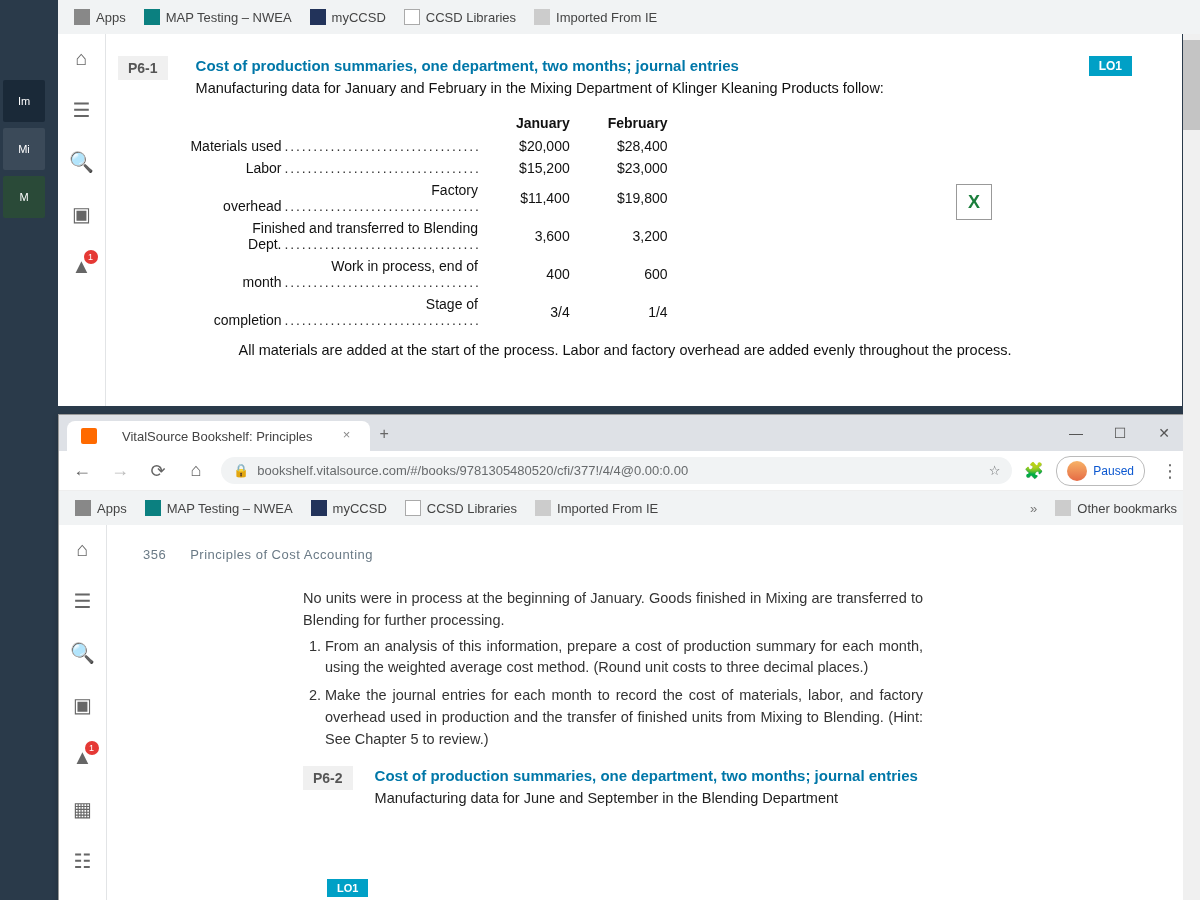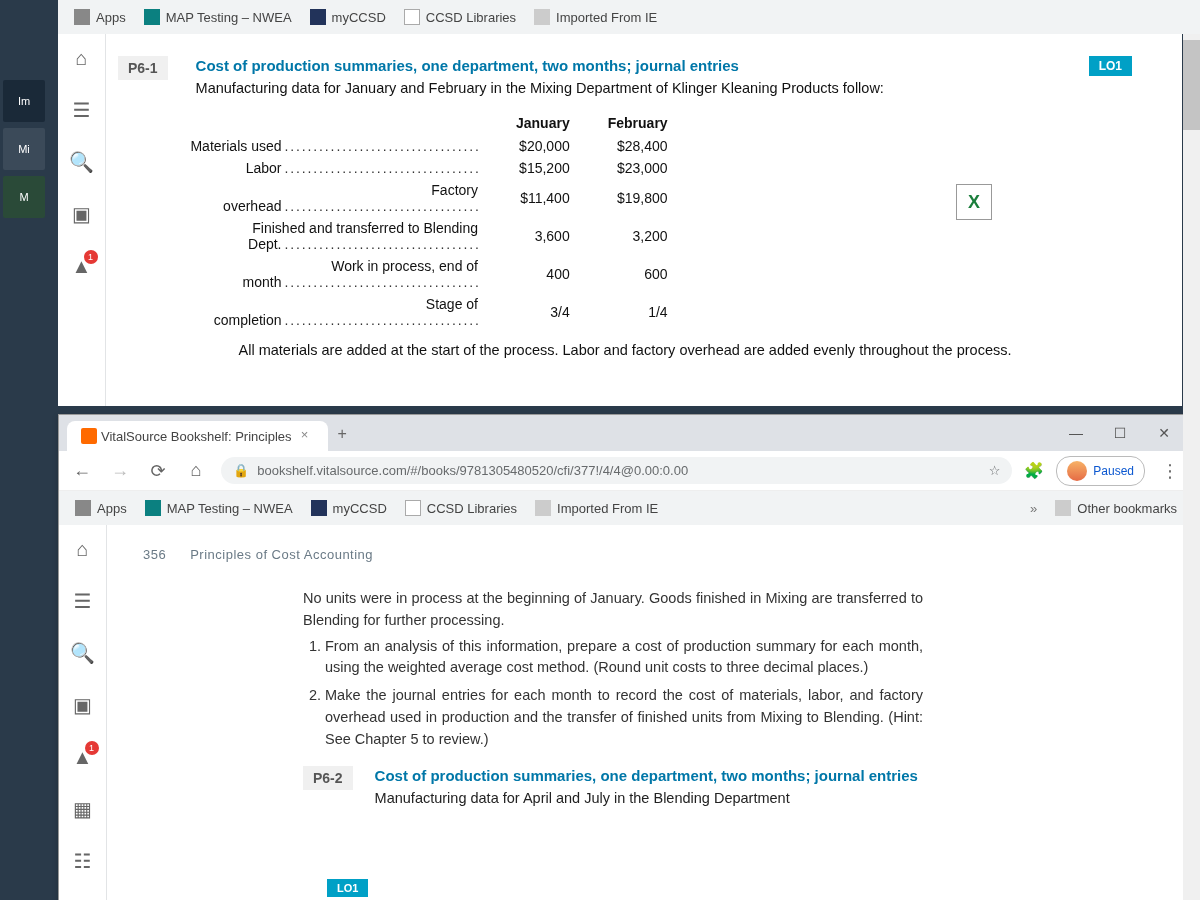--- a/index.html
+++ b/index.html
@@ -31,21 +31,21 @@
 .data-table th { padding: 3px 18px; text-align:right; font-weight:bold; color:#111; }
 .data-table td { padding: 2px 18px; text-align:right; }
 .data-table td:first-child { text-align:right; width: 340px; }
 .dots::after { content: " . . . . . . . . . . . . . . . . . . . . . . . . . . . . . . . . . ."; letter-spacing:-1px; color:#333; white-space:nowrap; overflow:hidden; }
 .excel-ico { position:absolute; right:190px; top:150px; width:36px; height:36px; background:#fff; border:1px solid #999; display:flex; align-items:center; justify-content:center; color:#1b7e3c; font-weight:bold; font-size:18px; }
 
 .note-text { text-align:center; font-size:14.5px; margin:4px 40px 0; }
 
 .window2 { background:#fff; margin: 8px 6px 0 58px; border:1px solid #999; box-shadow:0 2px 6px rgba(0,0,0,.2); position:relative; }
 .tab-strip { background:#dee1e6; height:36px; display:flex; align-items:flex-end; padding:0 8px; }
-.tab { background:#fff; border-radius:8px 8px 0 0; padding:6px 14px; font-size:13px; color:#444; display:flex; align-items:center; gap:4px; }
+.tab { background:#fff; border-radius:8px 8px 0 0; padding:6px 14px; font-size:13px; color:#444; display:flex; align-items:center; gap:25px; }
 .tab .tx { width:18px; height:18px; text-align:center; color:#888; cursor:pointer; }
 .win-ctrl { margin-left:auto; display:flex; gap:2px; align-self:flex-start; margin-top:4px; }
 .win-ctrl div { width:42px; height:28px; display:flex; align-items:center; justify-content:center; color:#555; font-size:14px; cursor:pointer; }
 
 .addr-bar { background:#fff; height:40px; display:flex; align-items:center; padding:0 10px; gap:12px; border-bottom:1px solid #eee; }
 .addr-bar .nbtn { width:26px; height:26px; display:flex; align-items:center; justify-content:center; color:#666; border-radius:50%; font-size:18px; cursor:pointer; }
 .url-box { flex:1; display:flex; align-items:center; gap:8px; font-size:13px; color:#676a6c; padding:6px 12px; background:#f1f3f4; border-radius:16px; }
 .paused { border:1px solid #bbb; border-radius:14px; padding:4px 10px; font-size:12px; color:#0b57d0; display:flex; align-items:center; gap:6px; cursor:pointer; }
 .avatar { width:20px; height:20px; border-radius:50%; background:linear-gradient(#f7b267,#e56b45); }
 
@@ -249,21 +249,21 @@
         <ol class="req-list">
           <li>From an analysis of this information, prepare a cost of production summary for each month, using the weighted average cost method. (Round unit costs to three decimal places.)</li>
           <li>Make the journal entries for each month to record the cost of materials, labor, and factory overhead used in production and the transfer of finished units from Mixing to Blending. (Hint: See Chapter 5 to review.)</li>
         </ol>
       </div>
 
       <div class="prob2">
         <span class="prob-id">P6-2</span>
         <div>
           <div class="prob-title">Cost of production summaries, one department, two months; journal entries</div>
-          <div class="prob-body">Manufacturing data for April and July in the Blending Department</div>
+          <div class="prob-body">Manufacturing data for June and September in the Blending Department</div>
         </div>
       </div>
       <span class="lo-badge2">LO1</span>
     </div>
   </div>
 </div>
 
 <div class="right-scroll">
     <div class="thumb"></div>
   </div>

